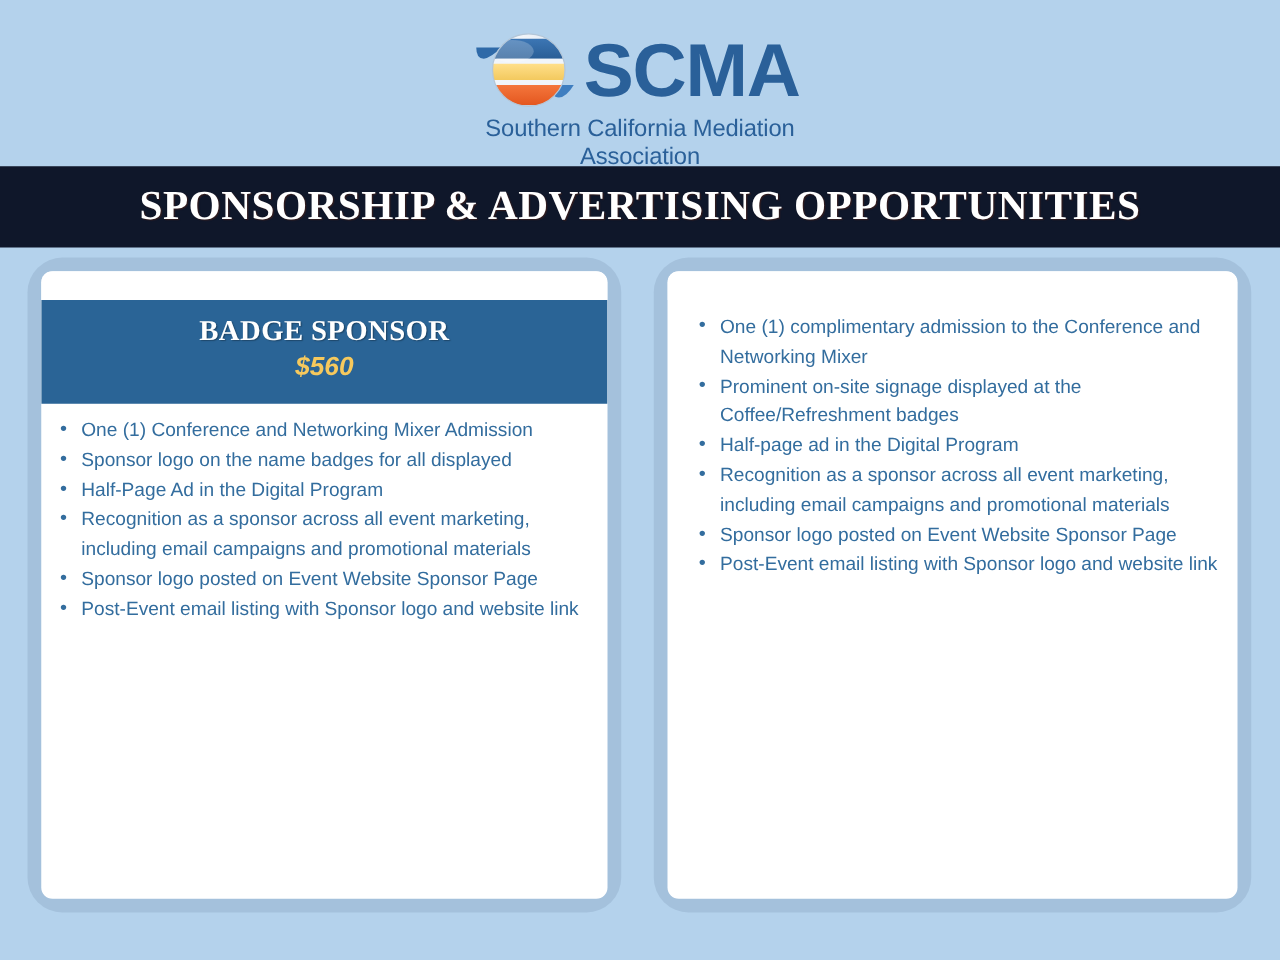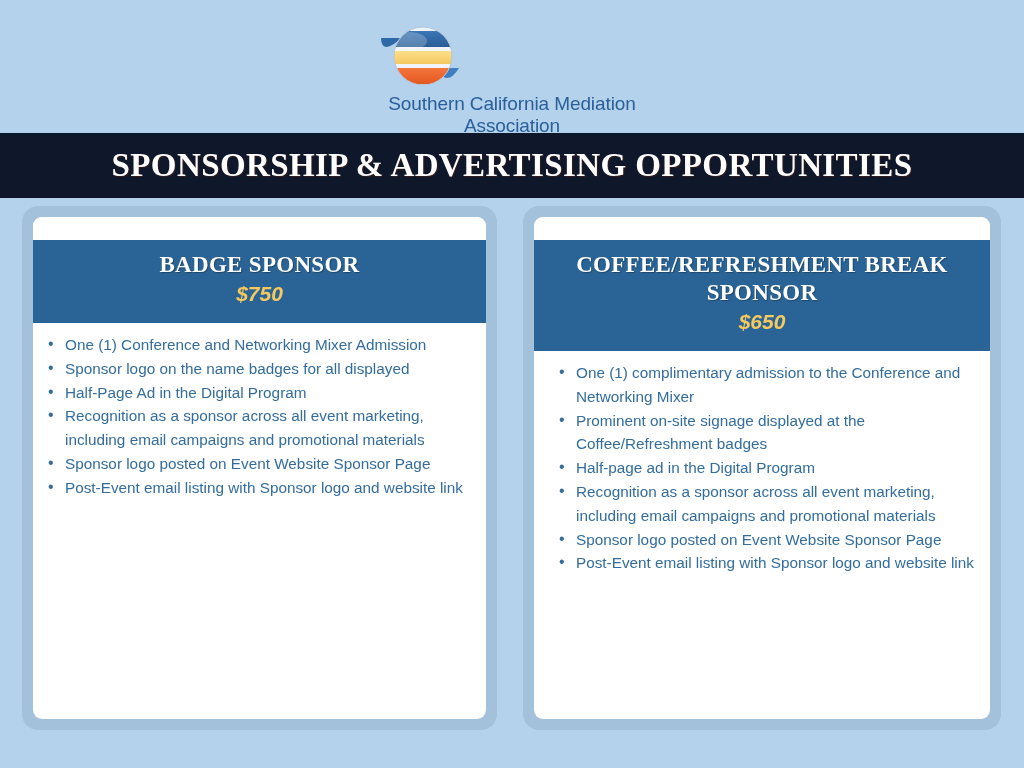--- a/index.html
+++ b/index.html
@@ -72,21 +72,21 @@
 
   
   .cards {
     position:absolute;
     left:0; top:203px;
     width:1024px; height:530px;
   }
   .card-outer {
     position:absolute;
     background:#a4c1dc;
-    border-radius:16px;
+    border-radius:28px;
     padding:11px;
   }
   .card-outer.left  { left:22px;  top:3px;  width:475px; height:524px; }
   .card-outer.right { left:523px; top:3px; width:478px; height:524px; }
 
   .card-inner {
     width:100%; height:100%;
     background:#ffffff;
     border-radius:9px;
     overflow:hidden;
@@ -183,58 +183,55 @@
               <rect x="10" y="11" width="70" height="16" fill="url(#bl)"></rect>
               <rect x="10" y="27" width="70" height="5" fill="#f1f5fa"></rect>
               <rect x="10" y="31" width="70" height="13" fill="url(#yl)"></rect>
               <rect x="10" y="44" width="70" height="5" fill="#f1f5fa"></rect>
               <rect x="10" y="48" width="70" height="16" fill="url(#ol)"></rect>
               <ellipse cx="31" cy="21" rx="17" ry="9" fill="#ffffff" opacity="0.22"></ellipse>
             </g>
             <circle cx="44" cy="36" r="29" fill="none" stroke="#b3c6d8" stroke-width="1"></circle>
           </svg>
         </span>
+        <span class="scma-word">SCMA</span>
       </div>
       <div class="tagline">Southern California Mediation Association</div>
     </div>
   </div>
 
   <div class="banner">
     <div class="banner-title">SPONSORSHIP &amp; ADVERTISING OPPORTUNITIES</div>
   </div>
 
   <div class="cards">
 
     <div class="card-outer left">
       <div class="card-inner">
         <div class="card-pad-top"></div>
         <div class="card-head">
           <div class="card-title">BADGE SPONSOR</div>
-          <div class="card-price">$750</div>
+          <div class="card-price">$560</div>
         </div>
         <div class="card-body">
           <ul>
             <li>One (1) Conference and Networking Mixer Admission</li>
             <li>Sponsor logo on the name badges for all displayed</li>
             <li>Half-Page Ad in the Digital Program</li>
             <li>Recognition as a sponsor across all event marketing, including email campaigns and promotional materials</li>
             <li>Sponsor logo posted on Event Website Sponsor Page</li>
             <li>Post-Event email listing with Sponsor logo and website link</li>
           </ul>
         </div>
       </div>
     </div>
 
     <div class="card-outer right">
       <div class="card-inner">
         <div class="card-pad-top"></div>
-        <div class="card-head">
-          <div class="card-title">COFFEE/REFRESHMENT BREAK SPONSOR</div>
-          <div class="card-price">$650</div>
-        </div>
         <div class="card-body">
           <ul>
             <li>One (1) complimentary admission to the Conference and Networking Mixer</li>
             <li>Prominent on-site signage displayed at the Coffee/Refreshment badges</li>
             <li>Half-page ad in the Digital Program</li>
             <li>Recognition as a sponsor across all event marketing, including email campaigns and promotional materials</li>
             <li>Sponsor logo posted on Event Website Sponsor Page</li>
             <li>Post-Event email listing with Sponsor logo and website link</li>
           </ul>
         </div>

